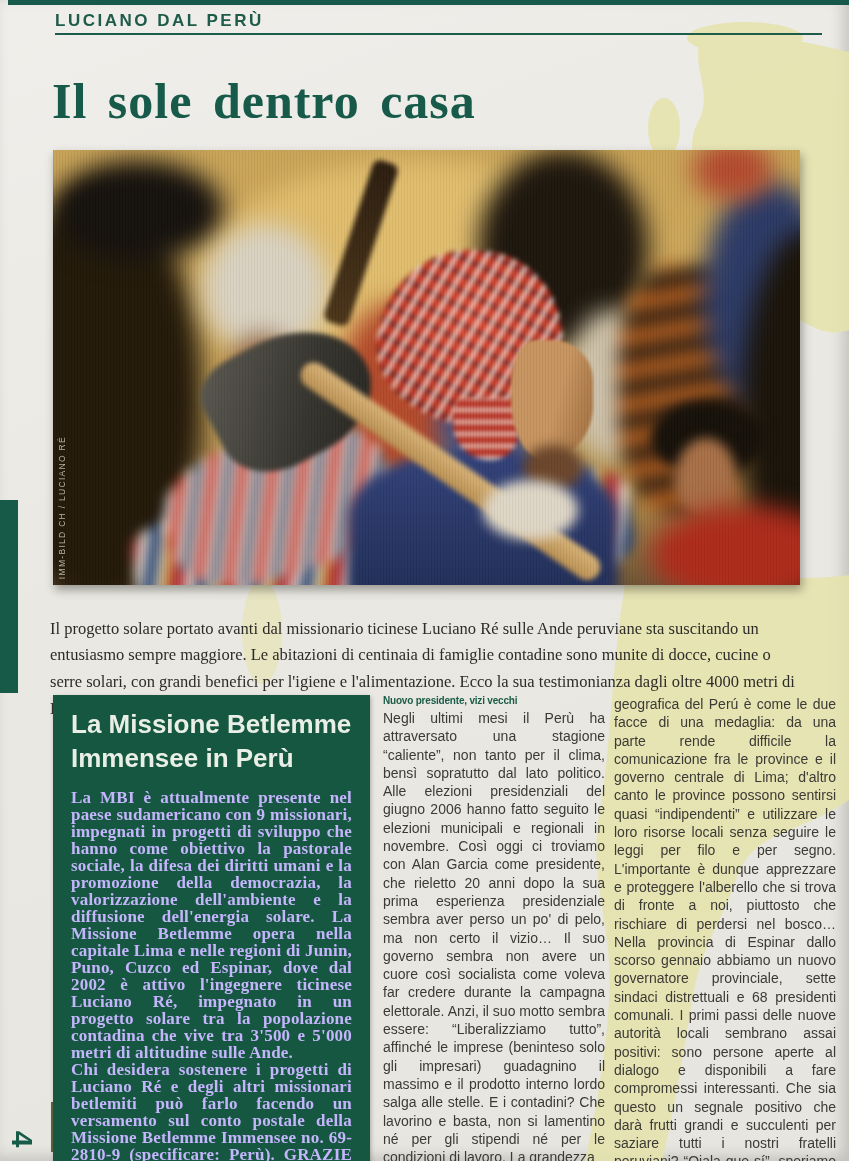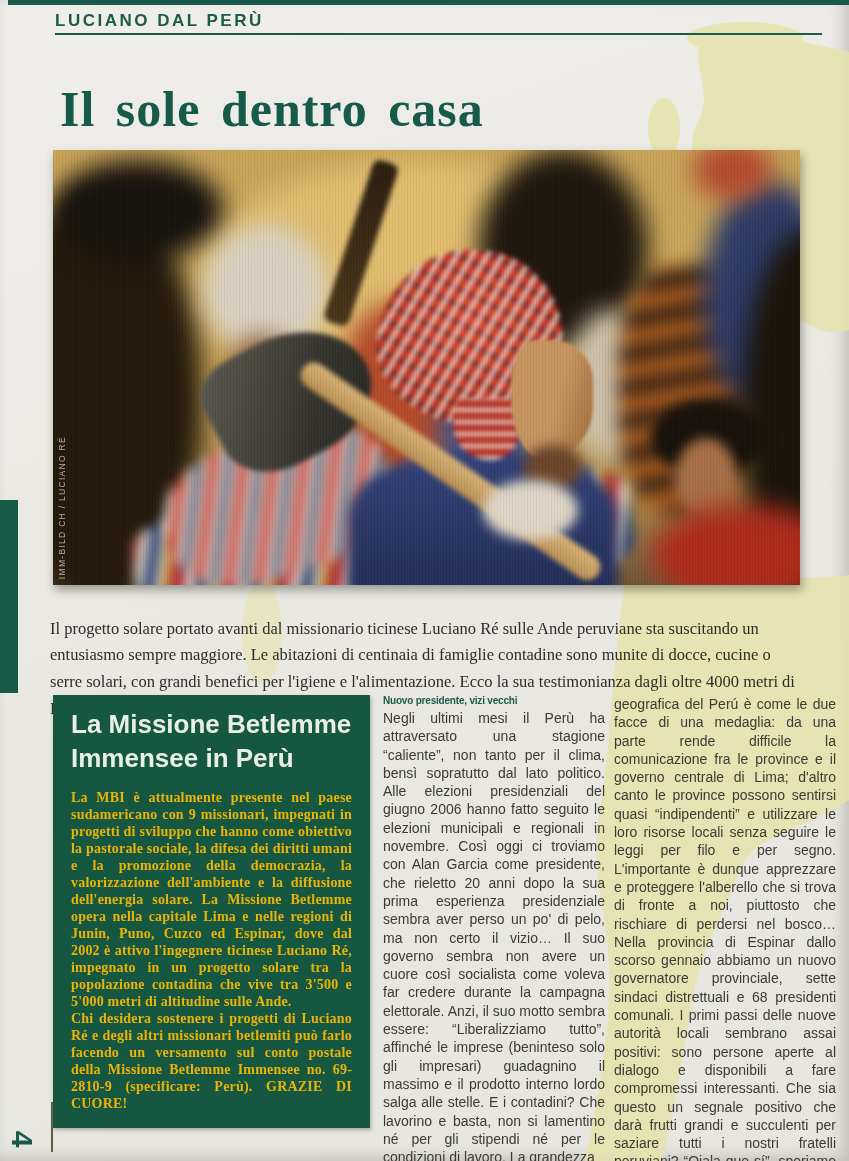--- a/index.html
+++ b/index.html
@@ -49,21 +49,21 @@
     width:317px;flex:none;box-sizing:border-box;
     background:#155741;color:#eef2ea;padding:13px 18px 16px 18px;
     box-shadow:1px 2px 4px rgba(60,55,45,.35);
   }
   .mission-box h2{
     margin:0 0 13px 0;font-size:26px;line-height:1.3;font-weight:bold;color:#e9efe6;
     font-family:"Liberation Sans",sans-serif;
   }
   .mission-box p{
     margin:0;font-family:"Liberation Serif",serif;font-weight:bold;
-    font-size:14px;line-height:17px;text-align:justify;letter-spacing:.2px;color:#eab308;
+    font-size:17px;line-height:17px;text-align:justify;letter-spacing:.2px;color:#c4b5fd;
   }
   .col2{width:222px;flex:none;margin-left:13px;}
   .col3{width:222px;flex:none;margin-left:9px;}
   .col-heading{
     margin:0 0 3px 0;font-size:10px;font-weight:bold;color:#1a5c48;letter-spacing:-.2px;
   }
   .col-text{
     margin:0;font-size:14px;line-height:18.3px;text-align:justify;color:#3b3a35;
   }
   
@@ -86,21 +86,21 @@
       <ellipse cx="664" cy="128" rx="16" ry="30"></ellipse>
       <ellipse cx="686" cy="420" rx="22" ry="52"></ellipse>
       <ellipse cx="262" cy="632" rx="20" ry="52" opacity=".7"></ellipse>
       <path d="M625 585 C690 565 775 585 849 575 L849 800 C792 838 752 830 736 880 C722 922 702 942 692 1002 C682 1060 674 1112 662 1161 L585 1161 C600 1090 614 1010 608 950 C603 900 590 860 600 810 C610 760 612 660 625 585 Z"></path>
     </g>
   </svg>
 
   <div class="top-bar"></div>
   <div class="section-label">LUCIANO DAL PERÙ</div>
   <div class="header-rule"></div>
-  <h1 class="headline" style="margin:8px;">Il sole dentro casa</h1>
+  <h1 class="headline" style="margin:0;">Il sole dentro casa</h1>
 
   <div class="hero" aria-hidden="true">
     <div class="b" style="left:150px;top:10px;width:430px;height:240px;background:#e0bd6d;"></div>
     <div class="b" style="left:-60px;top:40px;width:210px;height:420px;background:#221808;"></div>
     <div class="b" style="left:0;top:10px;width:170px;height:100px;background:#14100c;"></div>
     <div class="b" style="left:150px;top:75px;width:125px;height:130px;background:#d9d2c2;"></div>
     <div class="b" style="left:175px;top:185px;width:70px;height:85px;background:#8a5c3a;"></div>
     <div class="b" style="left:425px;top:0;width:170px;height:200px;background:#1c150c;"></div>
     <div class="b" style="left:285px;top:150px;width:130px;height:180px;background:#b44a2a;"></div>
     <div class="b" style="left:385px;top:205px;width:95px;height:130px;background:#3c4f85;"></div>

